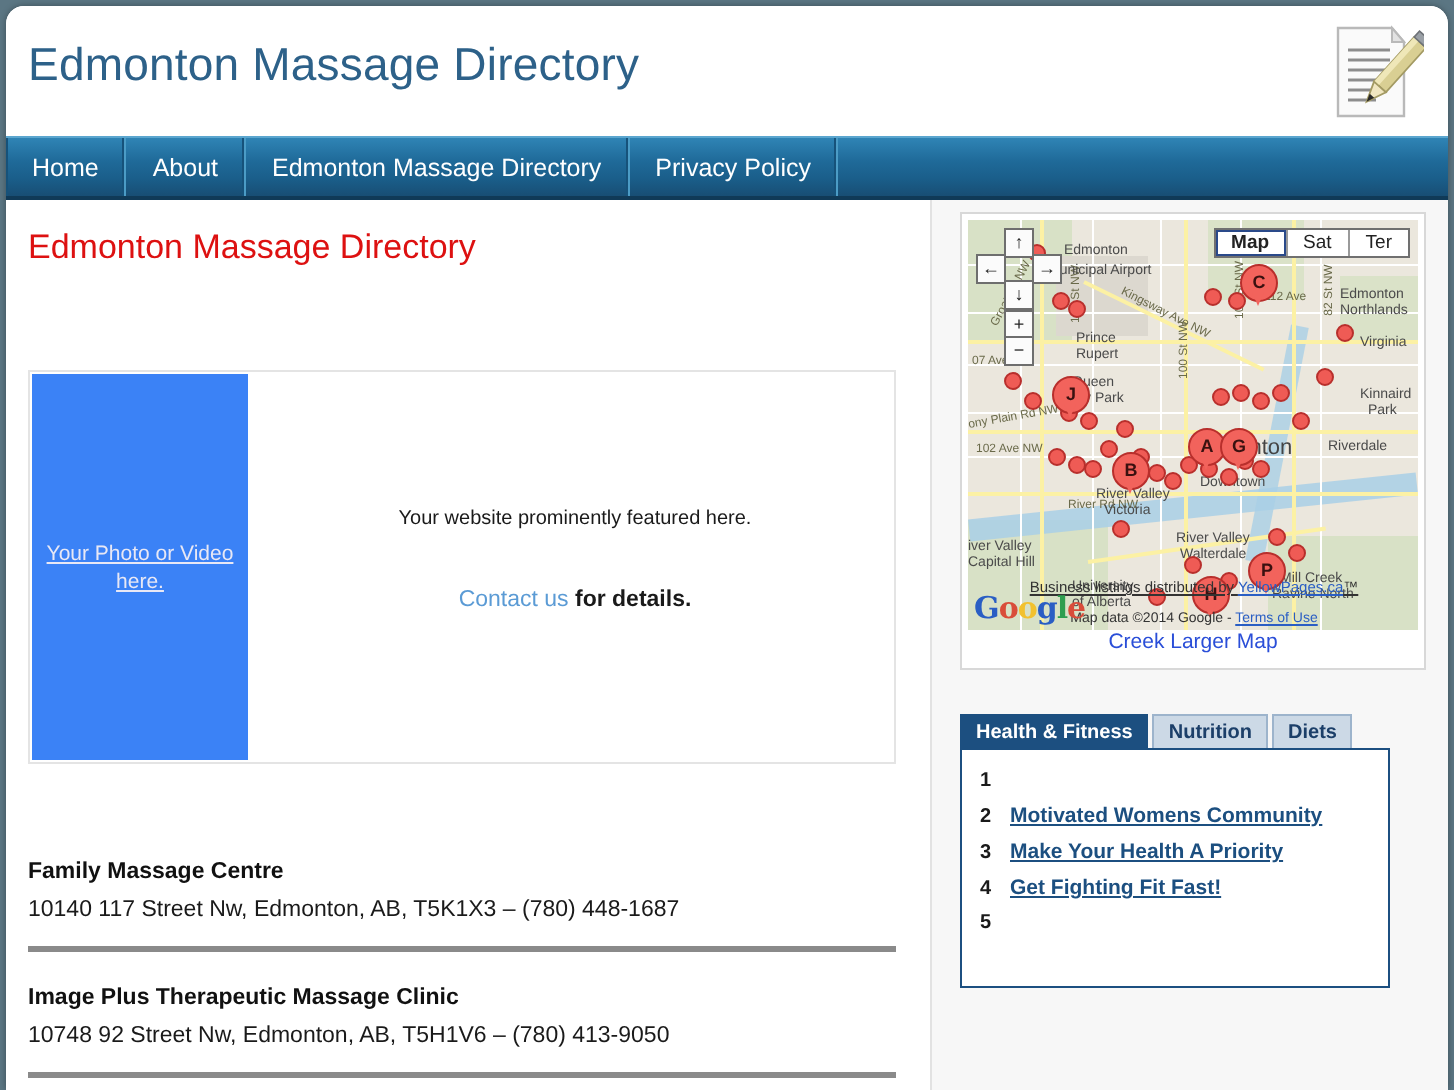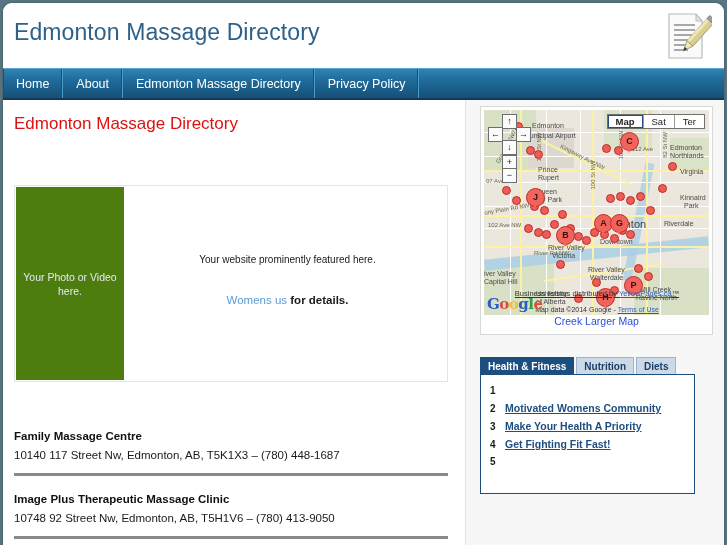--- a/index.html
+++ b/index.html
@@ -135,28 +135,29 @@
     background: #ffffff;
     border: 1px solid #e4e4e4;
     box-sizing: border-box;
   }
   #feature-photo {
     position: absolute;
     left: 1px;
     top: 1px;
     width: 108px;
     height: 193px;
-    background: #4d7c0f;
+    background: #3b82f6;
     color: #e8e8f5;
     font-size: 10.5px;
     line-height: 14px;
     text-align: center;
     display: flex;
     align-items: center;
     justify-content: center;
+    text-decoration: underline;
   }
   #feature-photo-label { padding: 0 6px; }
   #feature-headline {
     position: absolute;
     left: 115px;
     top: 68px;
     width: 315px;
     text-align: center;
     font-size: 10px;
     color: #1a1a1a;
@@ -473,21 +474,21 @@
     <div id="content-col">
 
       <h1 id="page-heading">Edmonton Massage Directory</h1>
 
       <div id="feature-card">
         <div id="feature-photo">
           <span id="feature-photo-label">Your Photo or Video here.</span>
         </div>
         <div id="feature-headline">Your website prominently featured here.</div>
         <div id="feature-contact-line">
-          <a id="feature-contact-link" href="#">Womens us</a><span> for details.</span>
+          <a id="feature-contact-link" href="#">Contact us</a><span> for details.</span>
         </div>
       </div>
 
       <div id="listings">
         <div class="listing-entry">
           <div class="listing-name">Family Massage Centre</div>
           <div class="listing-address">10140 117 Street Nw, Edmonton, AB, T5K1X3 – (780) 448-1687</div>
           <div class="listing-rule"></div>
         </div>
         <div class="listing-entry">

